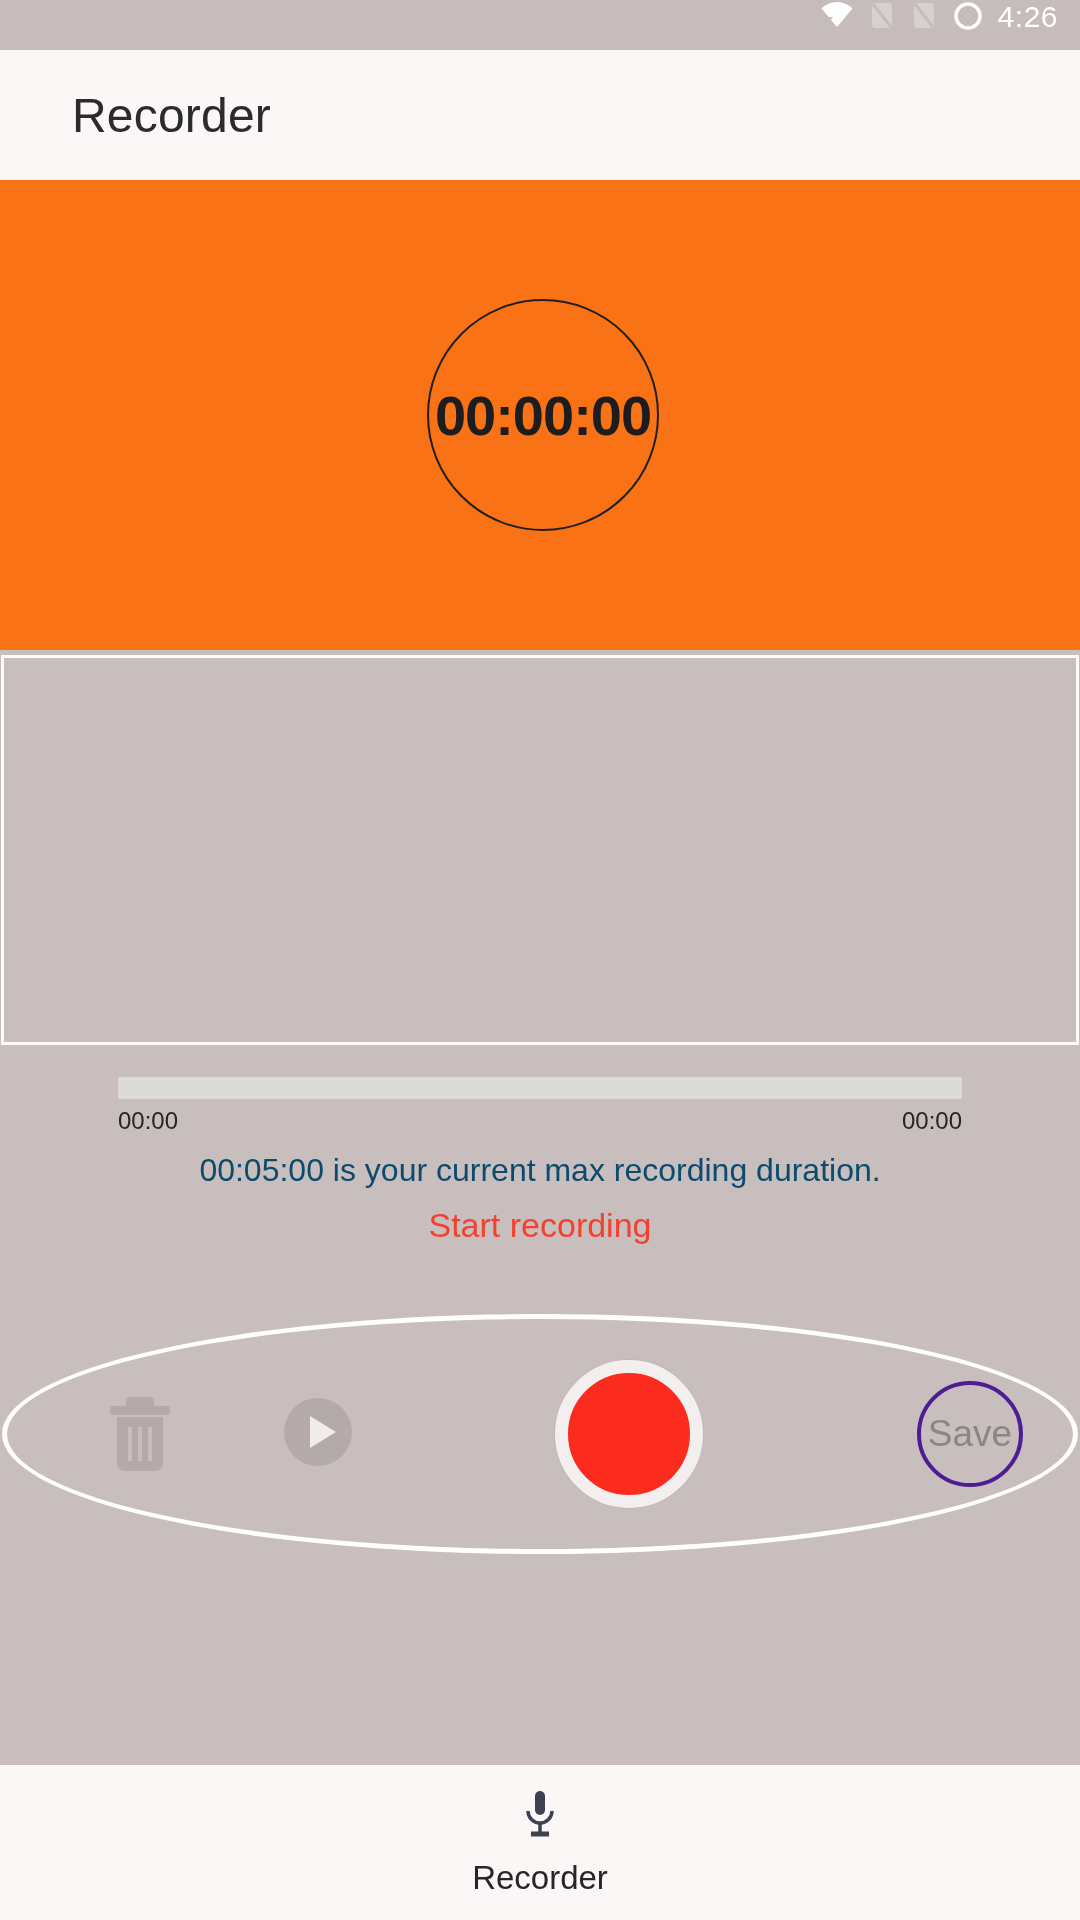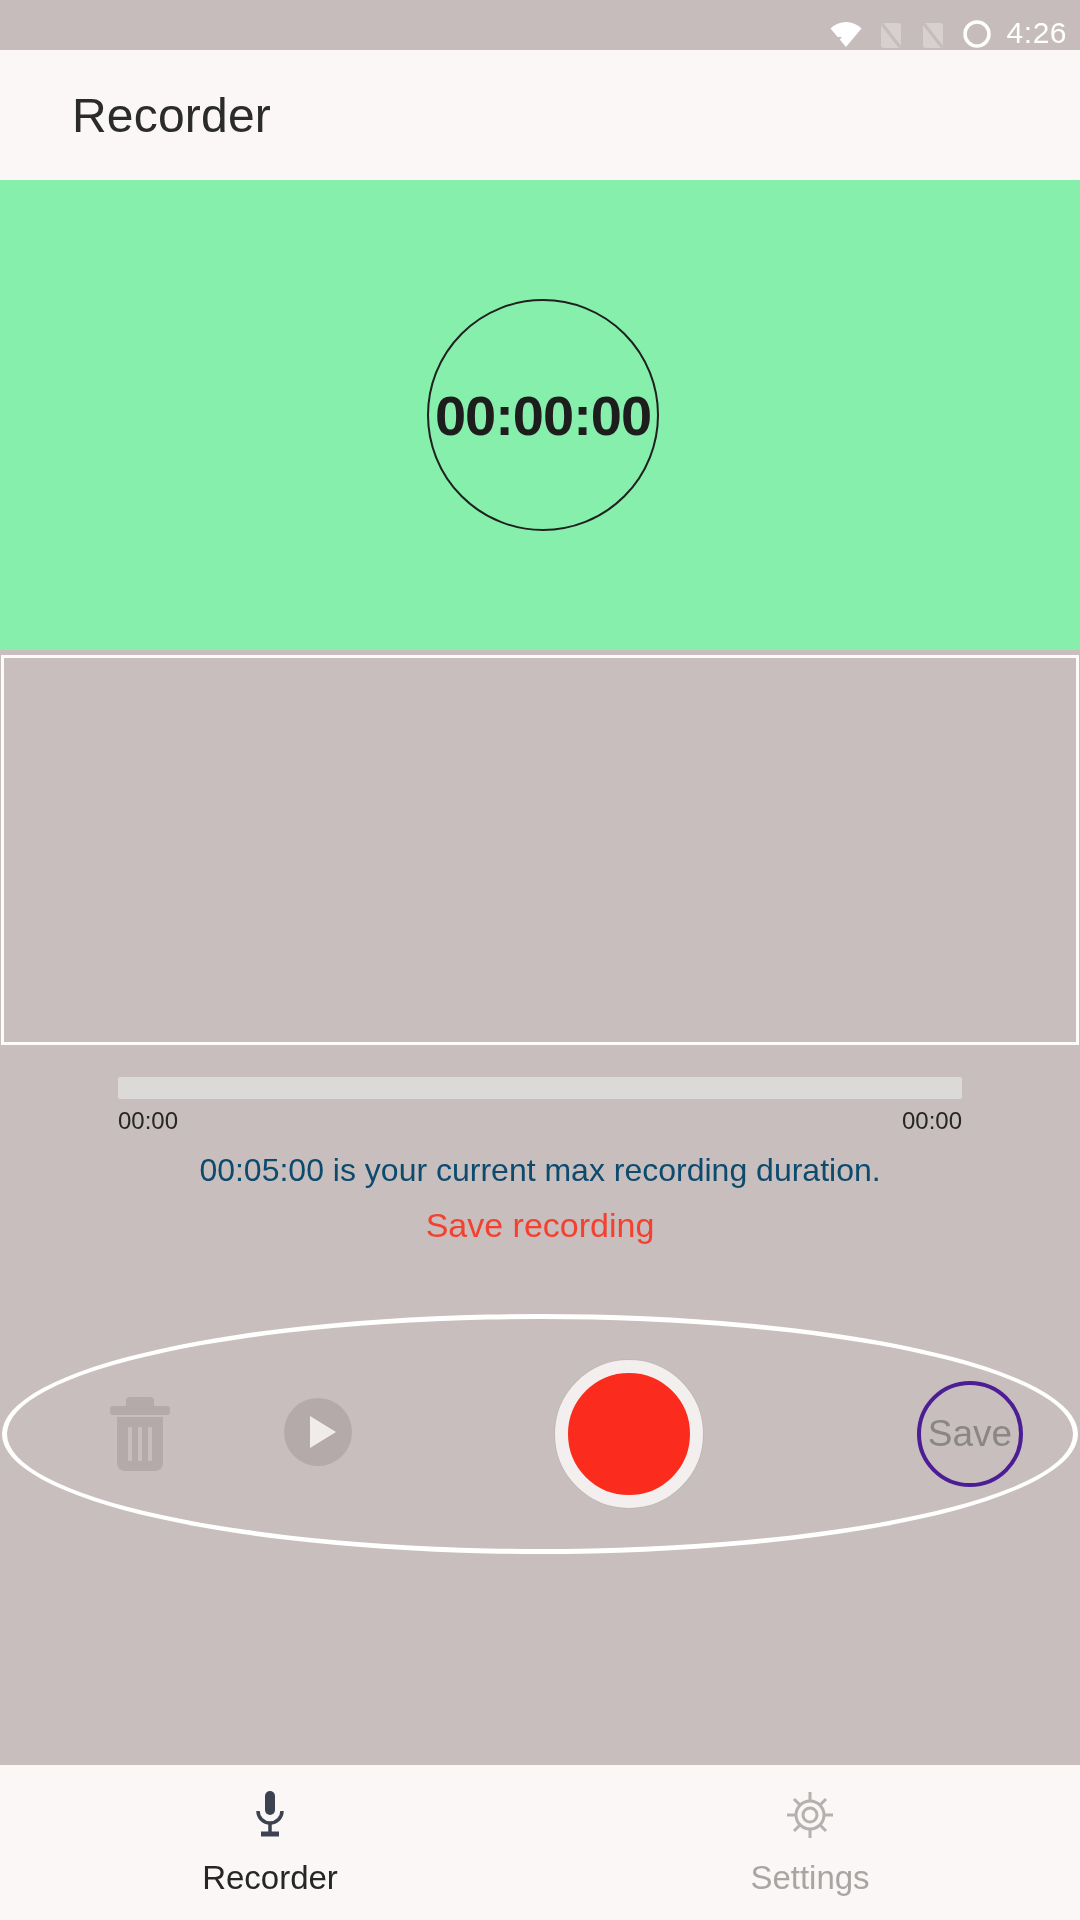--- a/index.html
+++ b/index.html
@@ -8,22 +8,22 @@
     font-family:"Liberation Sans", sans-serif;
     background:#c8bebd;
     overflow:hidden;
     position:relative;
   }
 
   
   .status-bar{
     height:50px; width:100%;
     background:#c6bcbb;
-    display:flex; align-items:flex-end; justify-content:flex-end;
-    padding-right:13px; gap:14px;
+    display:flex; align-items:flex-start; justify-content:flex-end;
+    padding-right:22px; gap:14px;
   }
   .sb-icon{ display:flex; align-items:center; justify-content:center; }
   .sb-time{
     color:#ffffff; font-size:30px; letter-spacing:.5px;
     font-family:"Liberation Sans", sans-serif;
   }
 
   
   .app-bar{
     height:130px; width:100%;
@@ -33,21 +33,21 @@
   }
   .app-title{
     font-size:48px; color:#2b2b2b; font-weight:400;
     letter-spacing:.2px;
   }
 
   
   .timer-panel{
     height:470px; width:100%;
     display:flex; align-items:center; justify-content:center;
-    background:#86efac;
+    background:#f97316;
     padding-left:6px;
   }
   .timer-circle{
     width:232px; height:232px; border-radius:50%;
     border:2px solid #20201f;
     display:flex; align-items:center; justify-content:center;
   }
   .timer-text{
     font-size:56px; font-weight:700; color:#1d1d1d;
     letter-spacing:-1px; white-space:nowrap;
@@ -194,21 +194,21 @@
 <div class="seek-section">
   <div class="seek-bar">
     <div class="seek-fill" style="width: 0%;"></div>
   </div>
   <div class="seek-labels">
     <span class="seek-label">00:00</span>
     <span class="seek-label">00:00</span>
   </div>
   <div class="info-block">
     <span class="info-line">00:05:00 is your current max recording duration.</span>
-    <span class="start-recording">Save recording</span>
+    <span class="start-recording">Start recording</span>
   </div>
 </div>
 
 <div class="controls-area">
   <div class="controls-ellipse"></div>
   <div class="controls-row">
 
     <div class="ctrl ctrl-trash">
       <span>
         <svg width="74" height="86" viewBox="0 0 74 86">
@@ -252,33 +252,14 @@
         <rect x="18" y="2" width="10" height="24" rx="5" fill="#3c4250"></rect>
         <path d="M11 22 a12 12 0 0 0 24 0" fill="none" stroke="#3c4250" stroke-width="3.5"></path>
         <line x1="23" y1="34" x2="23" y2="43" stroke="#3c4250" stroke-width="3.5"></line>
         <line x1="14" y1="45" x2="32" y2="45" stroke="#3c4250" stroke-width="5"></line>
       </svg>
     </span>
     <span class="nav-label">Recorder</span>
   </div>
 
 
-  <div class="nav-item inactive">
-    <span>
-      <svg width="52" height="52" viewBox="0 0 52 52">
-        <g stroke="#b5b1af" stroke-width="3" fill="none">
-          <circle cx="26" cy="26" r="14"></circle>
-          <circle cx="26" cy="26" r="7"></circle>
-          <line x1="26" y1="3" x2="26" y2="12"></line>
-          <line x1="26" y1="40" x2="26" y2="49"></line>
-          <line x1="3" y1="26" x2="12" y2="26"></line>
-          <line x1="40" y1="26" x2="49" y2="26"></line>
-          <line x1="10" y1="10" x2="16" y2="16"></line>
-          <line x1="36" y1="36" x2="42" y2="42"></line>
-          <line x1="42" y1="10" x2="36" y2="16"></line>
-          <line x1="16" y1="36" x2="10" y2="42"></line>
-        </g>
-      </svg>
-    </span>
-    <span class="nav-label">Settings</span>
-  </div>
 
 </div>
 
 </body></html>

